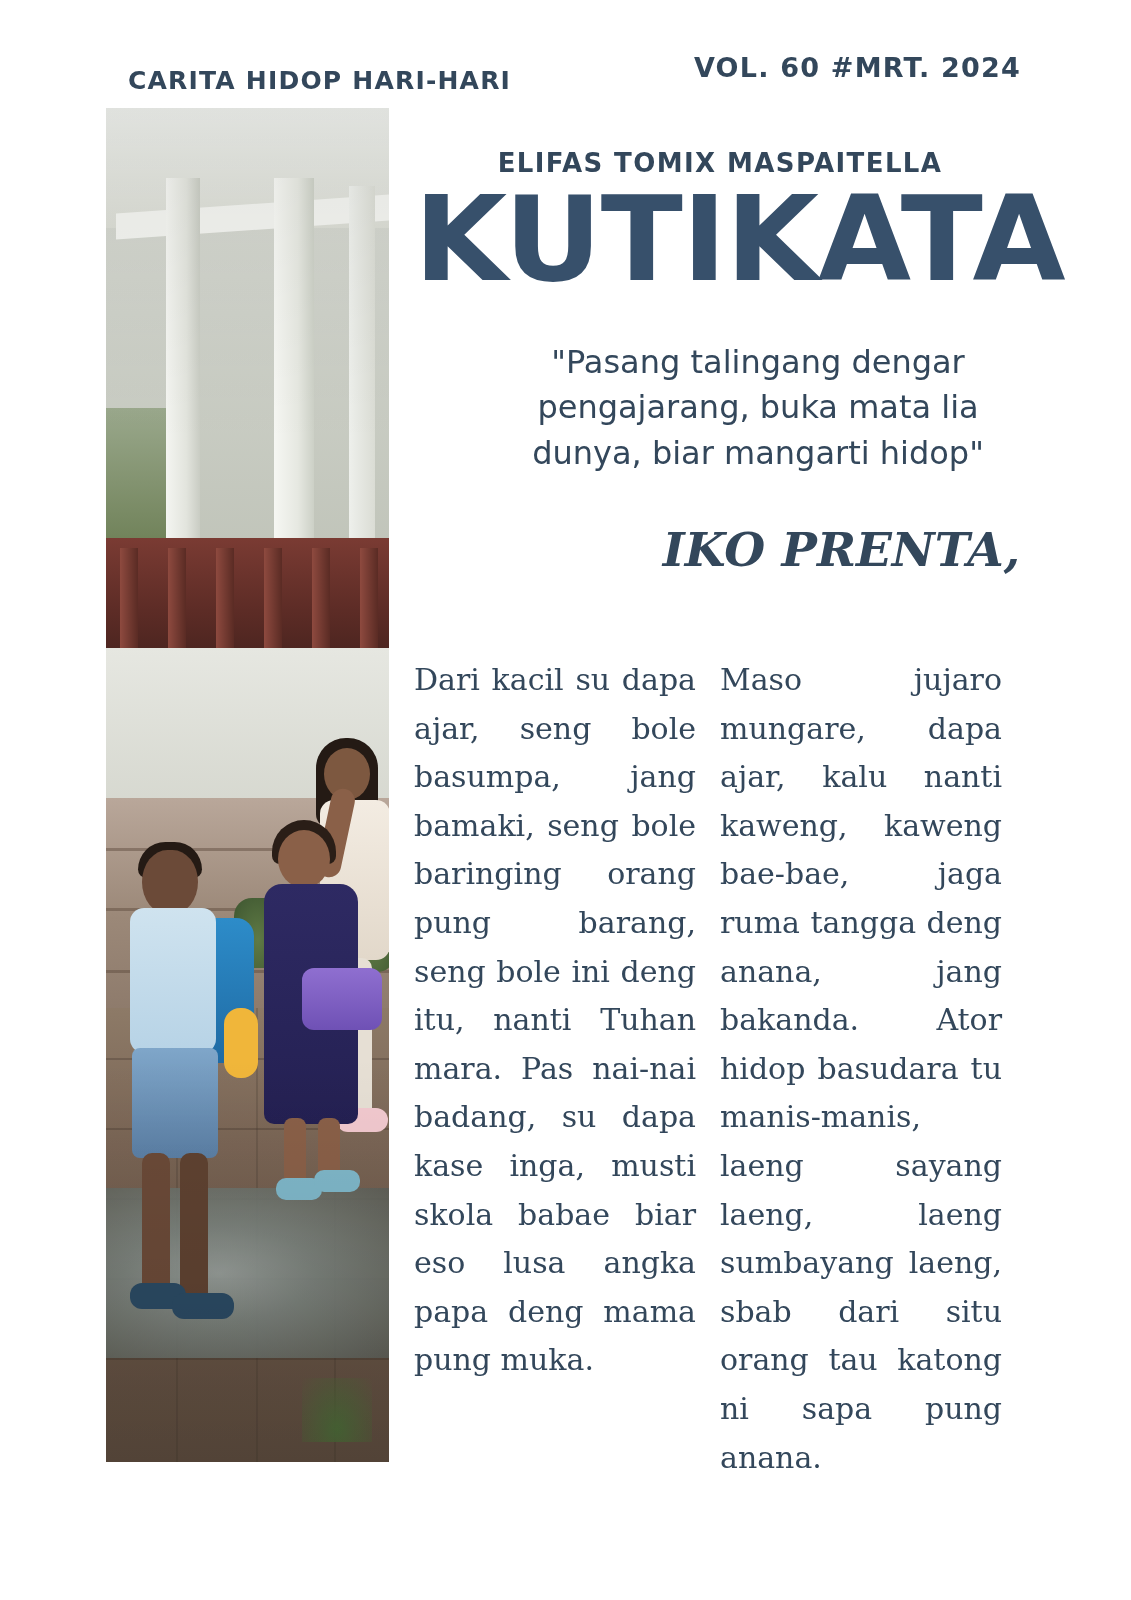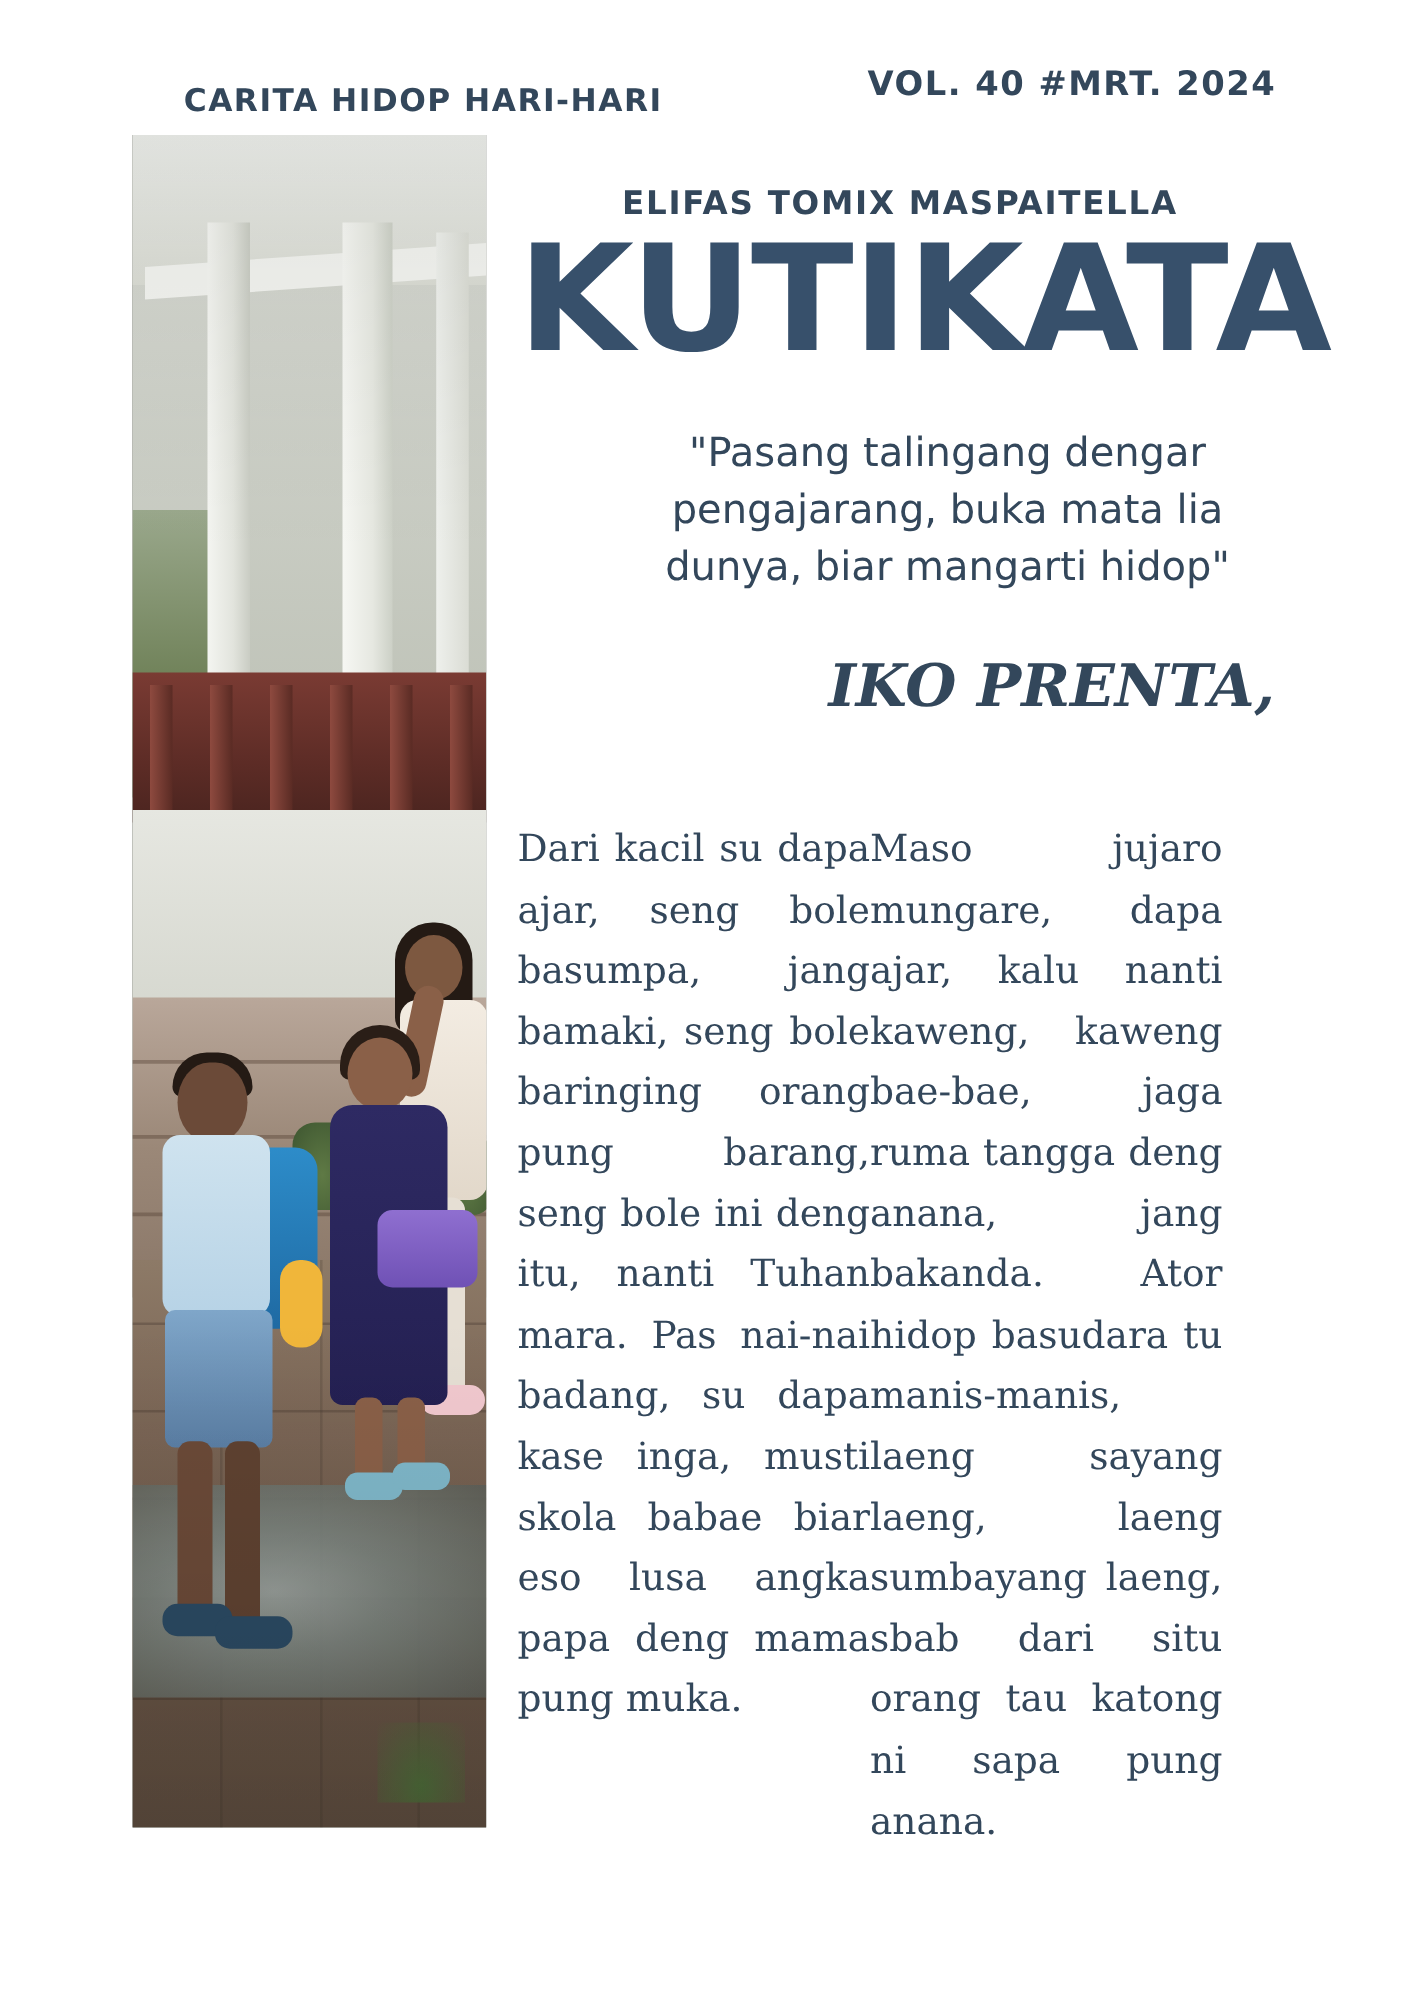--- a/index.html
+++ b/index.html
@@ -33,21 +33,20 @@
   .kicker {
     position: absolute;
     left: 128px;
     top: 14px;
     font-family: "DejaVu Sans", sans-serif;
     font-weight: bold;
     font-size: 25px;
     letter-spacing: 1.2px;
     color: #33475b;
     white-space: nowrap;
-    margin-left: 19px;
   }
   .issue {
     position: absolute;
     left: 694px;
     top: 0px;
     font-family: "DejaVu Sans", sans-serif;
     font-weight: bold;
     font-size: 27px;
     letter-spacing: 1.2px;
     color: #33475b;
@@ -207,40 +206,41 @@
     font-style: italic;
     font-weight: bold;
     font-size: 47px;
     line-height: 1.26;
     color: #33475b;
   }
   .body-cols {
     position: absolute;
     left: 414px; top: 656px; width: 588px; height: 820px;
     display: flex;
+    gap: 24px;
   }
   .col {
     width: 282px;
     font-family: "DejaVu Serif", serif;
     font-size: 30px;
     line-height: 1.62;
     text-align: justify;
     text-align-last: left;
     color: #33475b;
     hyphens: none;
   }
 </style>
 </head>
 <body>
 
 <div class="page">
 
   <div class="masthead-row">
     <div class="kicker">CARITA HIDOP HARI-HARI</div>
-    <div class="issue">VOL. 40 #MRT. 2024</div>
+    <div class="issue">VOL. 60 #MRT. 2024</div>
   </div>
 
   <div class="photo-frame">
     <div class="photo">
       <div class="ph-sky"></div>
       <div class="ph-greenleft"></div>
       <div class="ph-roof"></div>
       <div class="ph-eave"></div>
       <div class="ph-colA"></div>
       <div class="ph-colB"></div>

